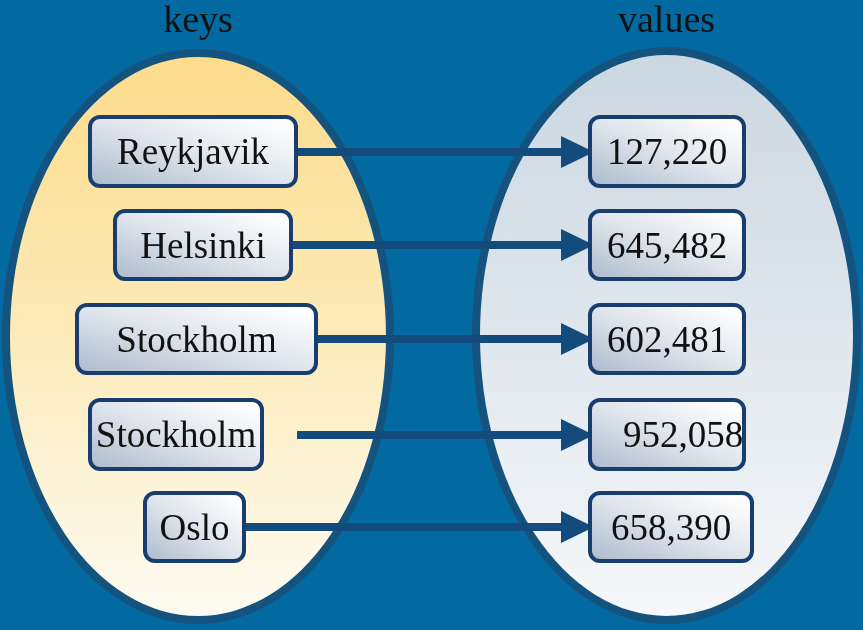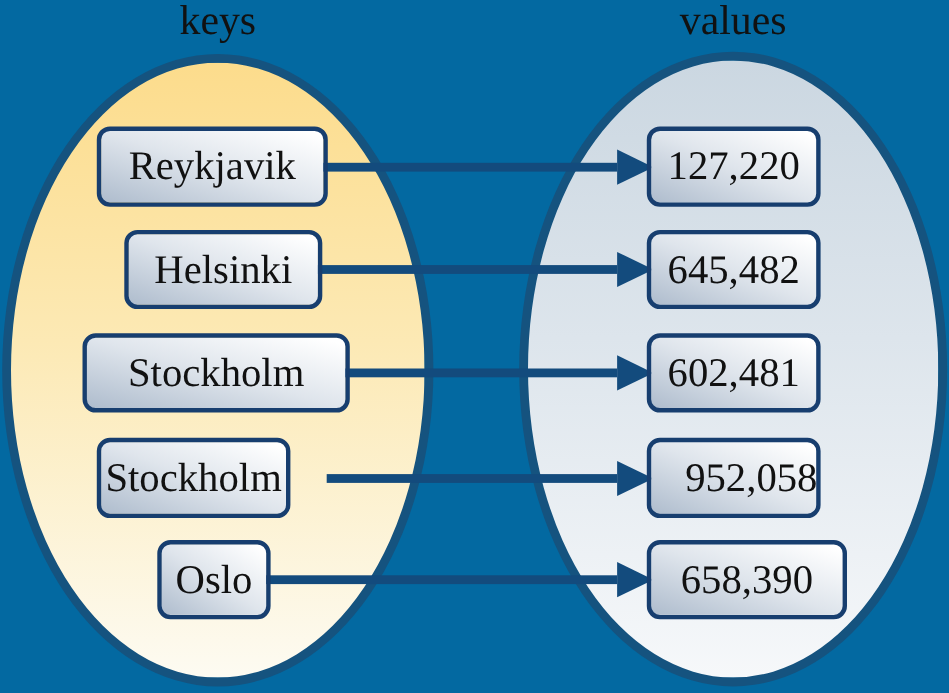--- a/index.html
+++ b/index.html
@@ -74,21 +74,21 @@
   
   #key-0{left:88px;top:115px;width:210px;height:73px;}
   #key-1{left:113px;top:209px;width:180px;height:72px;}
   #key-2{left:75px;top:303px;width:243px;height:72px;}
   #key-3{left:88px;top:398px;width:176px;height:73px;text-align:right;}
   #key-4{left:143px;top:491px;width:103px;height:72px;}
   #val-0{left:588px;top:115px;width:158px;height:73px;}
   #val-1{left:588px;top:209px;width:158px;height:72px;}
   #val-2{left:588px;top:303px;width:158px;height:72px;}
   #val-3{left:588px;top:398px;width:158px;height:73px;padding-left:32px;}
-  #val-4{left:588px;top:491px;width:182px;height:72px;}
+  #val-4{left:588px;top:491px;width:166px;height:72px;}
   #arrow-0{left:292px;top:136px;width:302px;}
   #arrow-1{left:272px;top:229px;width:322px;}
   #arrow-2{left:312px;top:323px;width:282px;}
   #arrow-3{left:297px;top:419px;width:297px;}
   #arrow-4{left:240px;top:511px;width:354px;}
 </style>
 </head>
 <body>
 
 <div id="stage">

